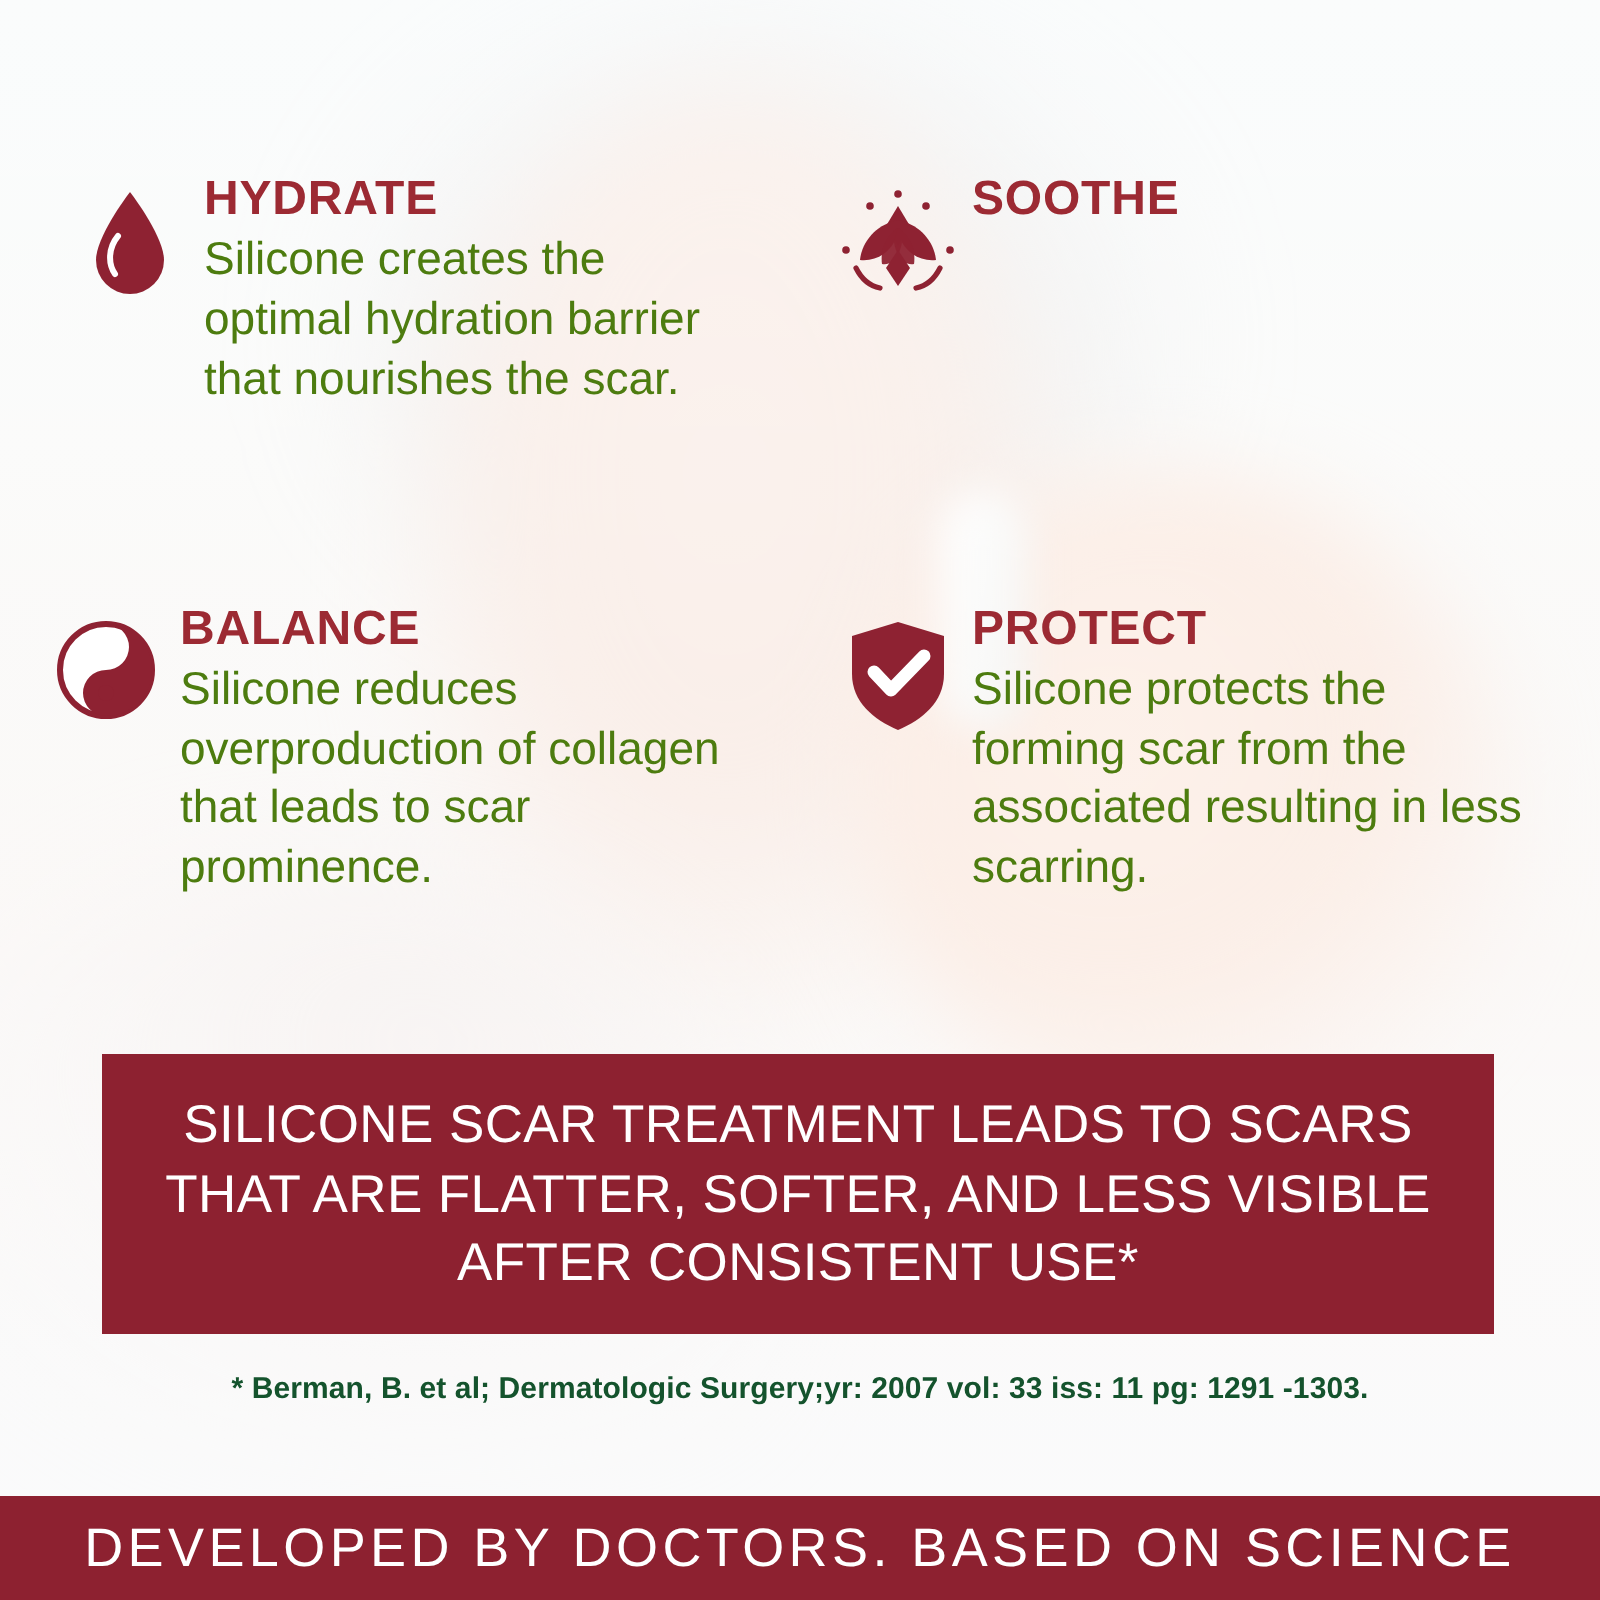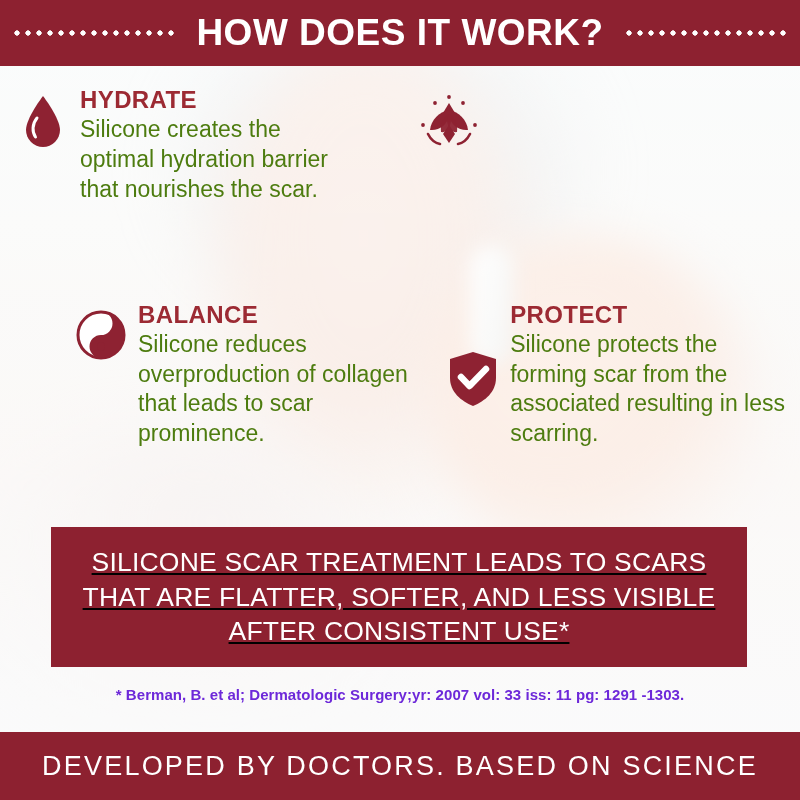--- a/index.html
+++ b/index.html
@@ -63,21 +63,21 @@
     background:linear-gradient(180deg, rgba(255,255,255,0.62) 0%, rgba(255,255,255,0.50) 45%, rgba(255,255,255,0.60) 100%);
   }
 
   
   .bar {
     position:absolute; left:0; width:800px;
     background:#8d2130;
     display:flex; align-items:center; justify-content:center;
   }
   .bar-top { top:0; height:66px; }
-  .bar-bottom { bottom:0; height:68px; }
+  .bar-bottom { bottom:0; height:52px; }
 
   .bar-top-inner { display:flex; align-items:center; justify-content:center; width:100%; }
   .dots {
     flex:0 0 auto;
     height:6px;
     width:160px;
     background-image:radial-gradient(circle at 3px 3px, #ffffff 2.4px, rgba(255,255,255,0) 2.9px);
     background-size:11px 6px;
     background-repeat:repeat-x;
   }
@@ -101,25 +101,25 @@
   
   .features {
     position:absolute;
     left:0; top:86px; width:800px;
   }
   .feature-row { display:flex; }
   .feature {
     display:flex;
     align-items:flex-start;
   }
-  .col-left  { width:400px; padding-left:12px; }
+  .col-left  { width:400px; padding-left:34px; }
   .col-right { width:400px; padding-left:18px; }
   .row-2 { margin-top:96px; }
-  .row-2 .col-left { padding-left:22px;margin-left:48px; }
-  .row-2 .col-right { padding-left:18px;align-items:center; }
+  .row-2 .col-left { padding-left:22px; }
+  .row-2 .col-right { padding-left:18px; }
 
   .icon-wrap {
     flex:0 0 auto;
     width:62px;
     display:flex;
     justify-content:center;
     padding-top:8px;
   }
   .ftxt { flex:1 1 auto; padding-left:6px; }
   .f-title {
@@ -139,64 +139,56 @@
   .col-right .f-body { max-width:285px; }
 
   
   .claim {
     position:absolute;
     left:51px; top:527px;
     width:696px; height:140px;
     background:#8d2130;
     display:flex; align-items:center; justify-content:center;
     padding:0 18px;
-    text-decoration:underline;
   }
   .claim-text {
     font-size:26.5px;
     line-height:1.30;
     color:#ffffff;
     text-align:center;
     font-weight:normal;
     letter-spacing:0.2px;
   }
 
   
   .citation {
     position:absolute;
     left:0; top:686px; width:800px;
     text-align:center;
     font-size:15px;
-    color:#6d28d9;
+    color:#14532d;
     font-weight:bold;
     letter-spacing:0.05px;
   }
 </style>
 </head>
 <body>
 
 <div class="poster">
 
   <div class="bg-photo">
     <div class="bg-base"></div>
     <div class="bg-hair"></div>
     <div class="bg-face"></div>
     <div class="bg-shoulder"></div>
     <div class="bg-hand"></div>
     <div class="bg-tube"></div>
     <div class="bg-wash"></div>
   </div>
 
-  <div class="bar bar-top">
-    <div class="bar-top-inner">
-      <span class="dots dots-left"></span>
-      <span class="header-title">HOW DOES IT WORK?</span>
-      <span class="dots dots-right"></span>
-    </div>
-  </div>
 
   <div class="features">
 
     <div class="feature-row">
 
       <div class="feature col-left">
         <div class="icon-wrap">
           <svg width="42" height="56" viewBox="0 0 42 56" aria-hidden="true">
             <path d="M21 2 C21 2 38 24 38 36 A17 17 0 0 1 4 36 C4 24 21 2 21 2 Z" fill="#8e2232"></path>
             <path d="M15 24 C10 30 10 38 13.5 43" fill="none" stroke="#ffffff" stroke-width="3" stroke-linecap="round"></path>
@@ -222,20 +214,21 @@
               <path d="M51 40 C48 46 44 49 39 50" fill="none" stroke="#8e2232" stroke-width="2.6" stroke-linecap="round"></path>
               <circle cx="30" cy="3" r="1.9"></circle>
               <circle cx="16" cy="9" r="1.9"></circle>
               <circle cx="44" cy="9" r="1.9"></circle>
               <circle cx="4" cy="31" r="1.9"></circle>
               <circle cx="56" cy="31" r="1.9"></circle>
             </g>
           </svg>
         </div>
         <div class="ftxt">
+          <div class="f-title">SOOTHE</div>
         </div>
       </div>
 
     </div>
 
     <div class="feature-row row-2">
 
       <div class="feature col-left">
         <div class="icon-wrap">
           <svg width="52" height="52" viewBox="0 0 52 52" aria-hidden="true">

